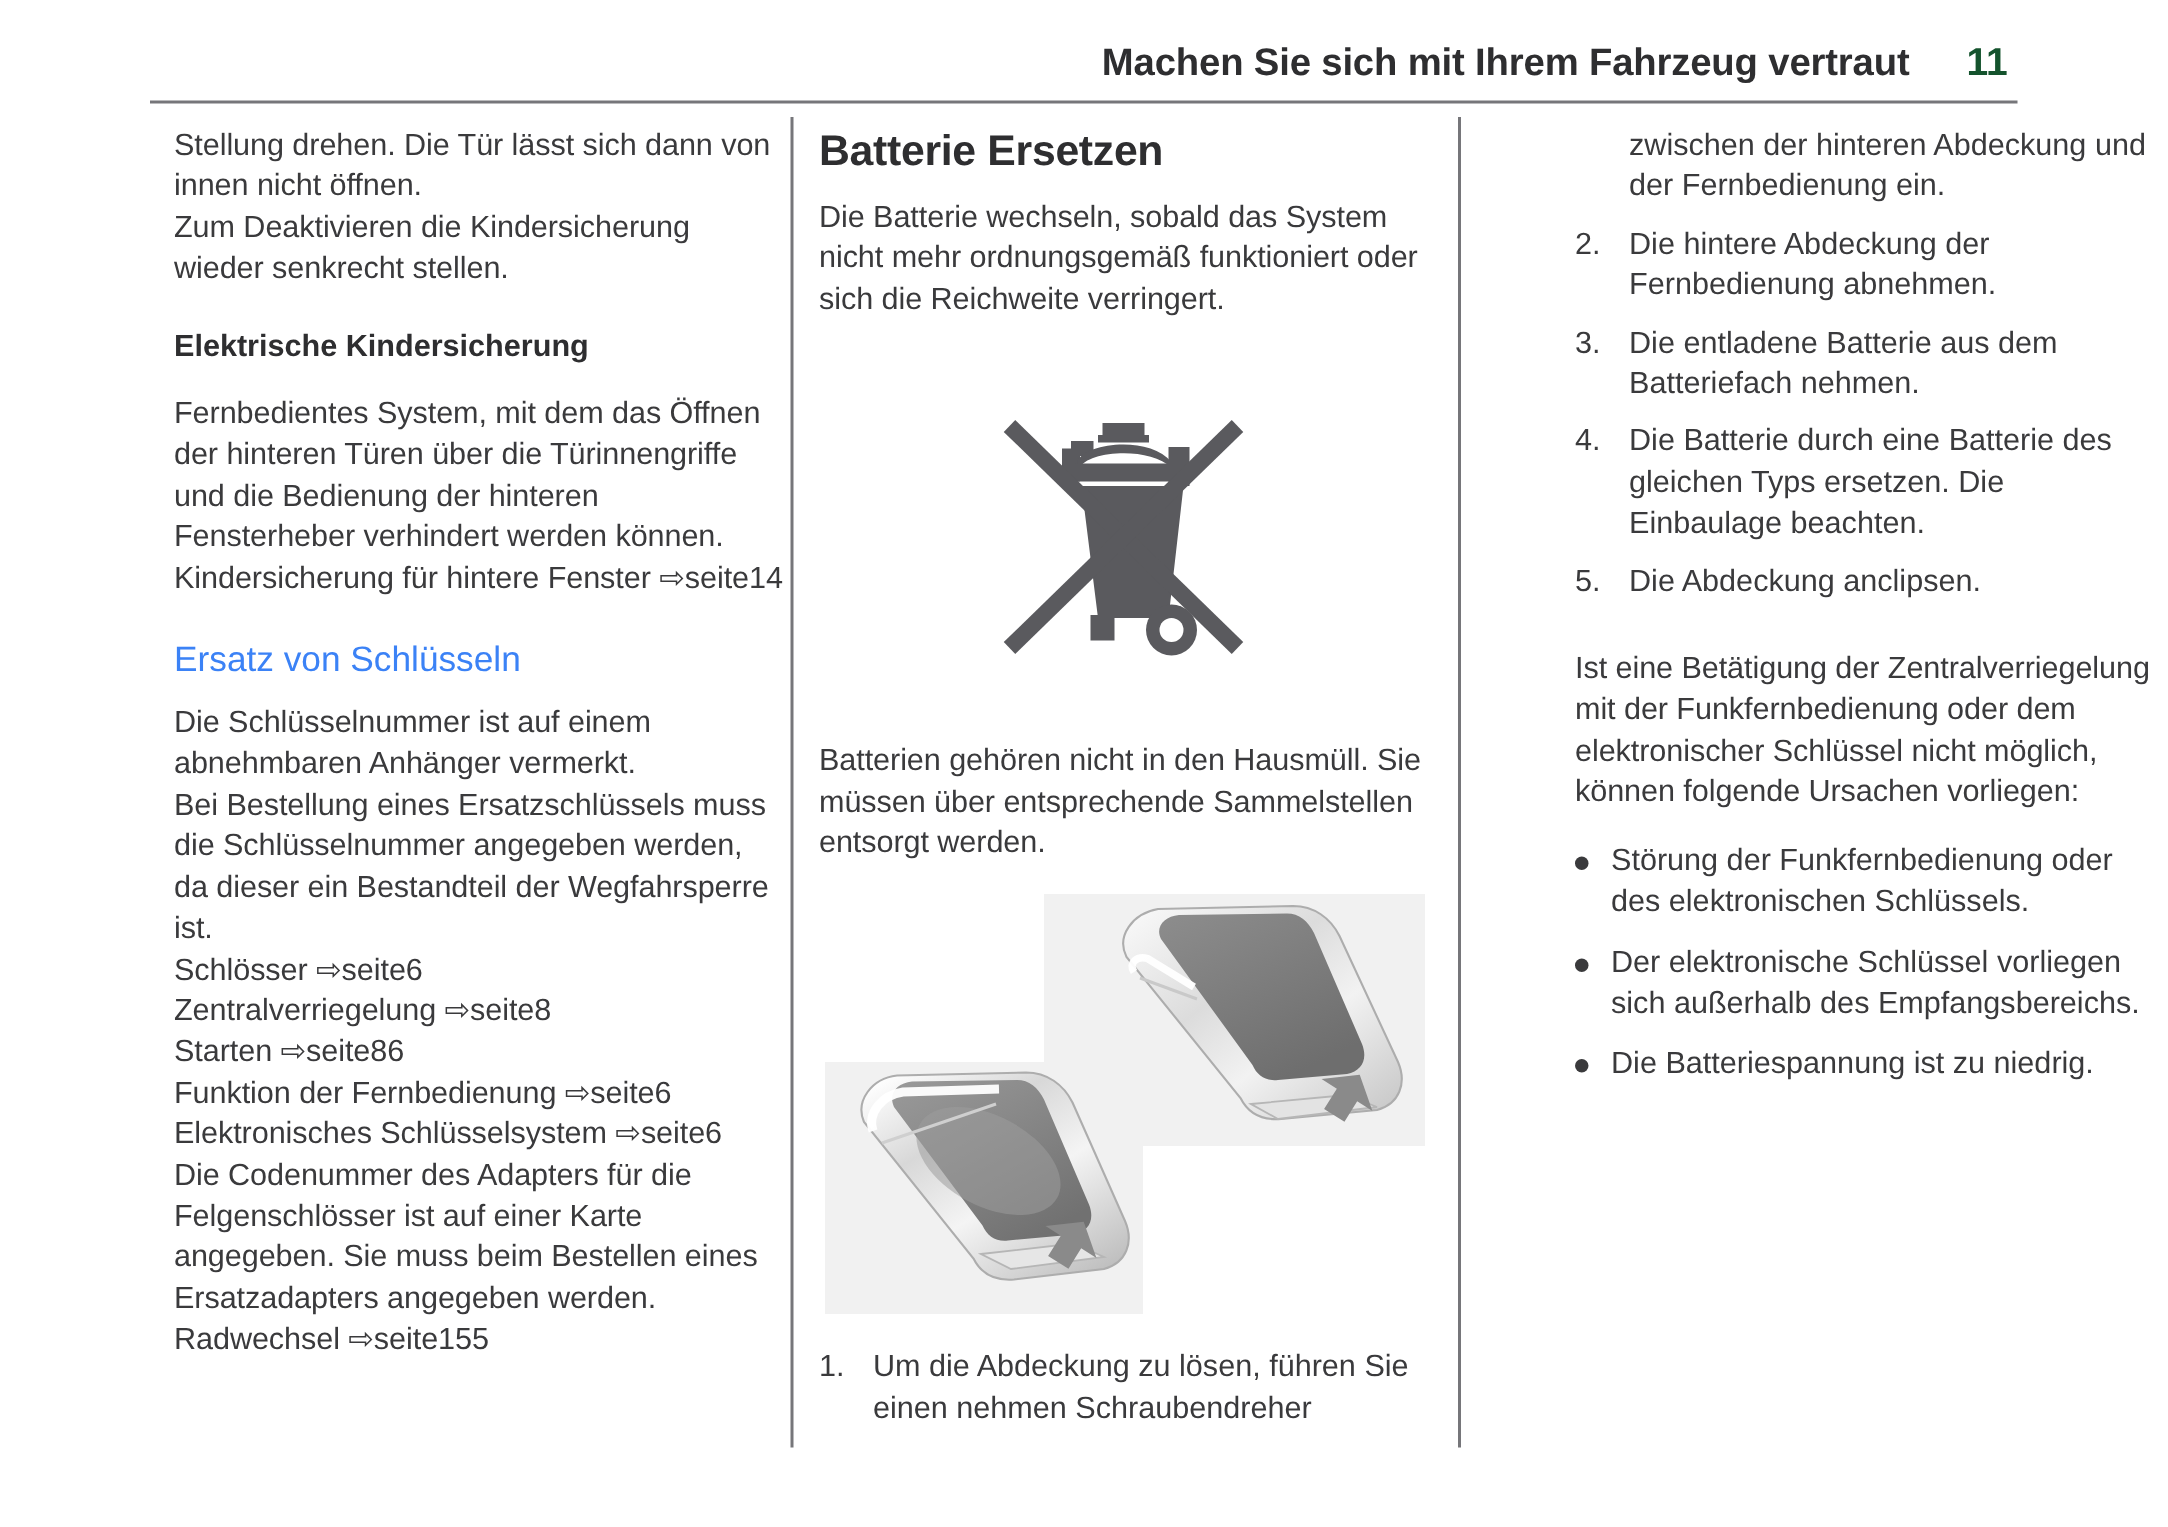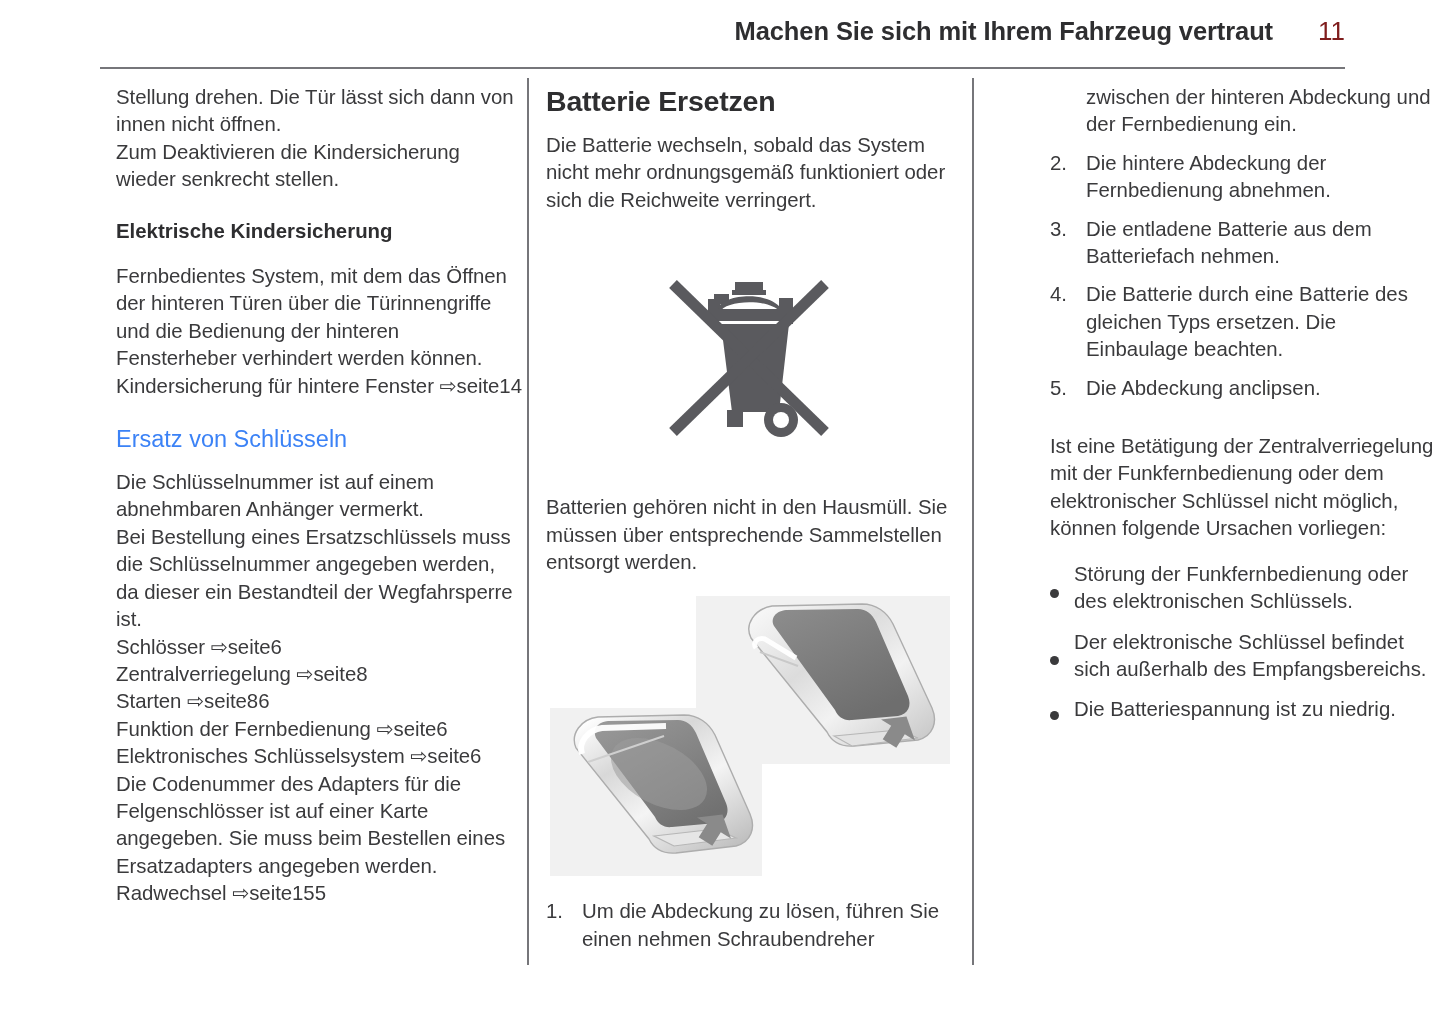--- a/index.html
+++ b/index.html
@@ -19,41 +19,41 @@
 
   .page {
     position: absolute;
     inset: 0;
   }
 
   
   .page-header {
     position: absolute;
     left: 100px;
-    top: 16px;
+    top: 26px;
     width: 1245px;
     height: 46px;
     display: flex;
     align-items: baseline;
     justify-content: flex-end;
     gap: 38px;
   }
   .header-title {
     font-size: 25.5px;
     font-weight: bold;
     color: #2e2e30;
     letter-spacing: -0.1px;
     white-space: nowrap;
   }
   .header-pageno {
     font-size: 26px;
-    font-weight: normal;
-    color: #7f1d1d;
+    font-weight: bold;
+    color: #14532d;
     min-width: 34px;
-    text-align: right;
+    text-align: left;
   }
   .header-rule {
     position: absolute;
     left: 100px;
     top: 67px;
     width: 1245px;
     height: 2px;
     background: #76767a;
   }
 
@@ -140,21 +140,20 @@
   }
   .num-cont .num-marker { visibility: hidden; }
 
   
   .bullet-item {
     display: flex;
     font-size: 20.4px;
     line-height: 27.4px;
     color: #3a3a3c;
     margin-bottom: 13px;
-    align-items: center;
   }
   .bullet-item:last-child { margin-bottom: 0; }
   .bullet-dot {
     flex: 0 0 24px;
     width: 24px;
     padding-top: 10px;
   }
   .bullet-dot i {
     display: block;
     width: 9px;
@@ -377,21 +376,21 @@
       <span class="bullet-dot">
           <i></i>
         </span>
       <span class="bullet-text">Störung der Funkfernbedienung oder des elektronischen Schlüssels.</span>
     </div>
 
     <div class="bullet-item">
       <span class="bullet-dot">
           <i></i>
         </span>
-      <span class="bullet-text">Der elektronische Schlüssel befindet sich außerhalb des Empfangsbereichs.</span>
+      <span class="bullet-text">Der elektronische Schlüssel vorliegen sich außerhalb des Empfangsbereichs.</span>
     </div>
 
     <div class="bullet-item">
       <span class="bullet-dot">
           <i></i>
         </span>
       <span class="bullet-text">Die Batteriespannung ist zu niedrig.</span>
     </div>
 
 

